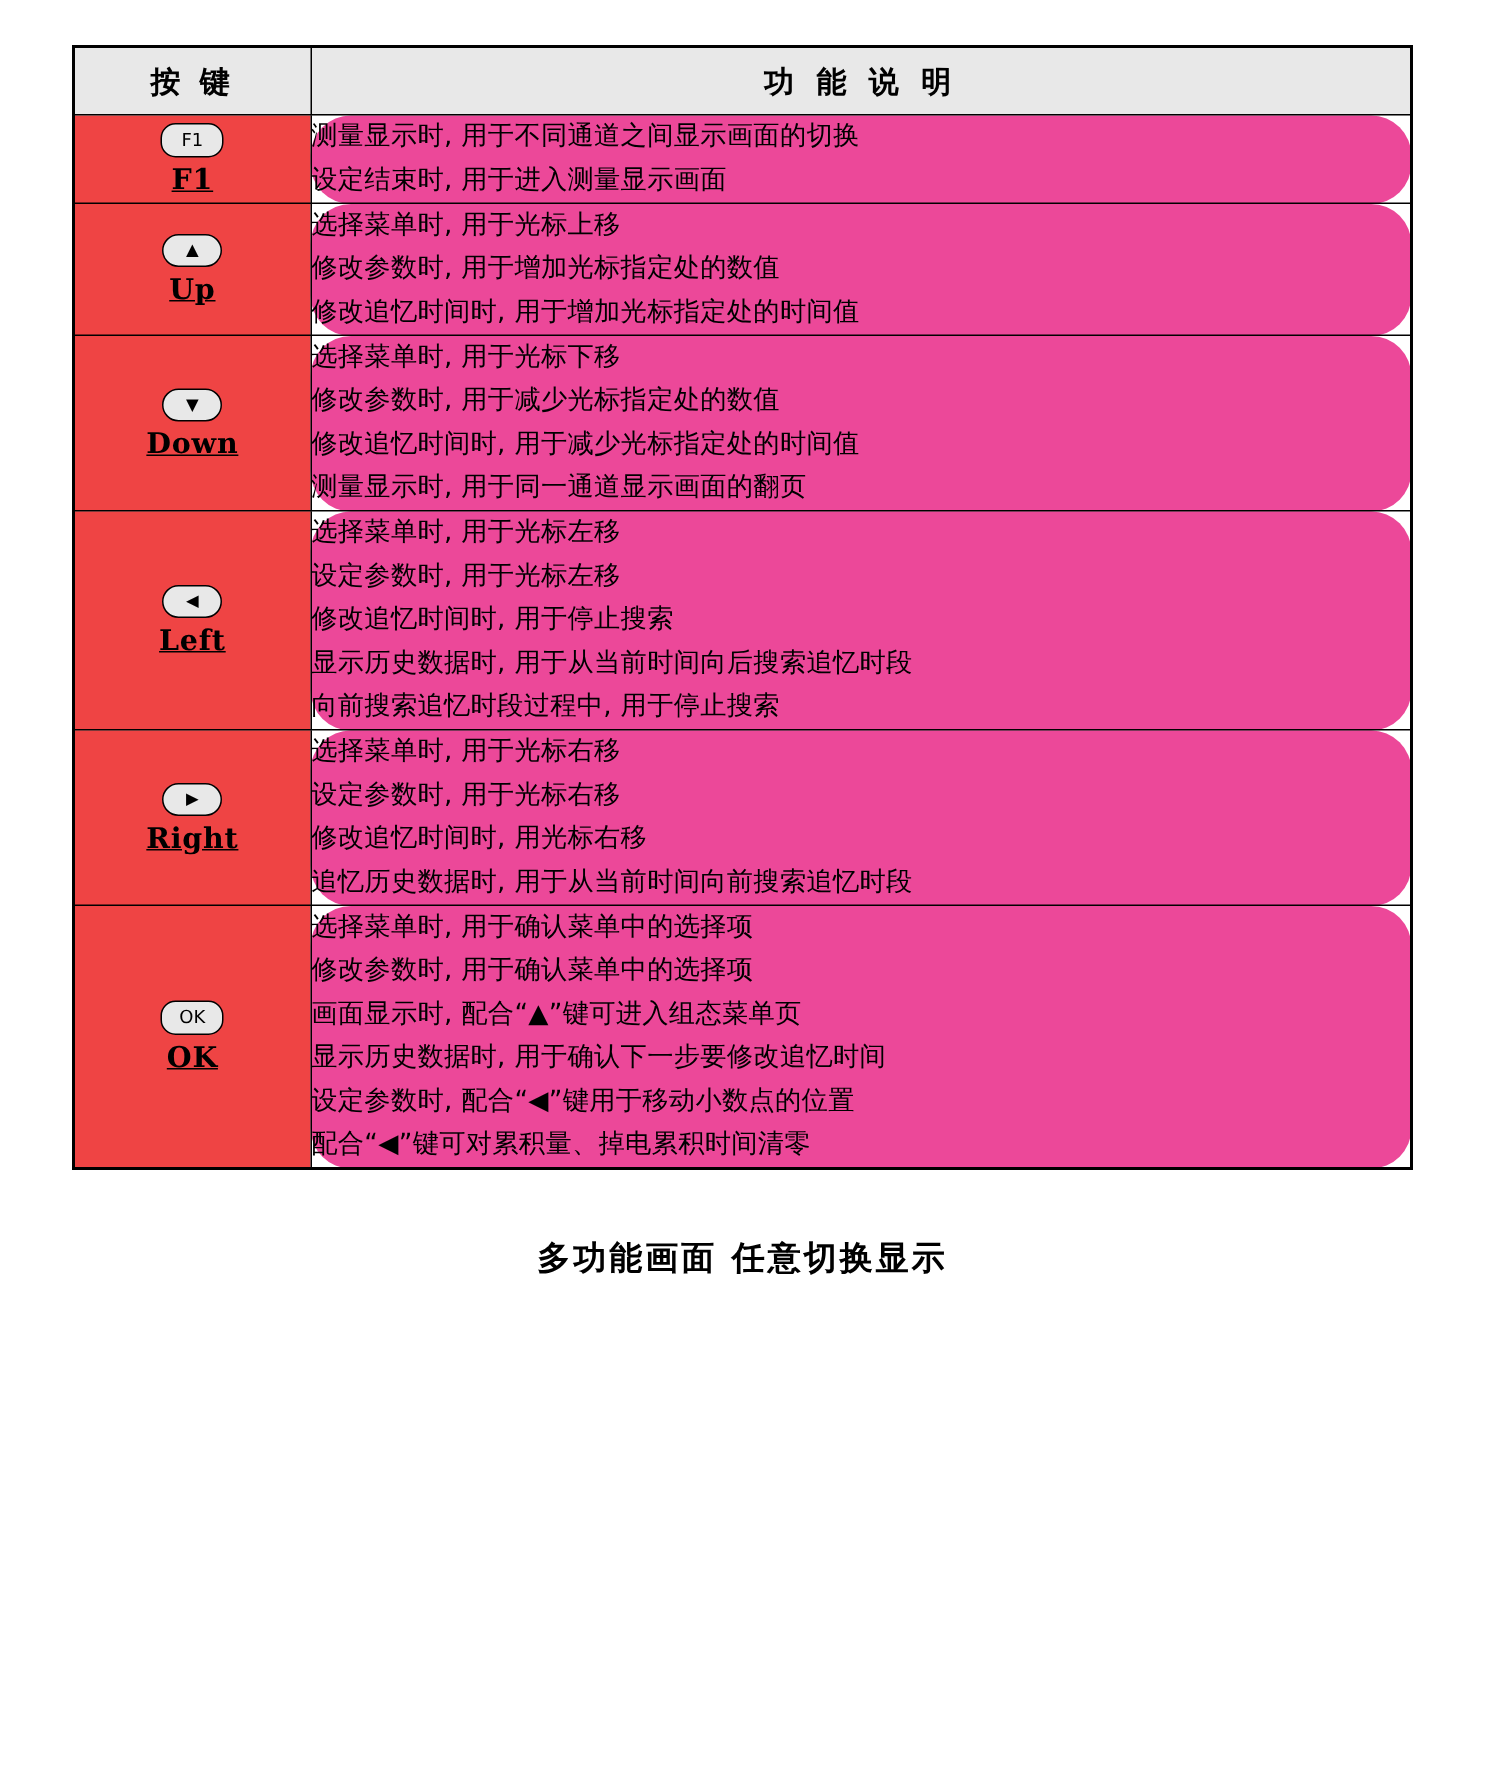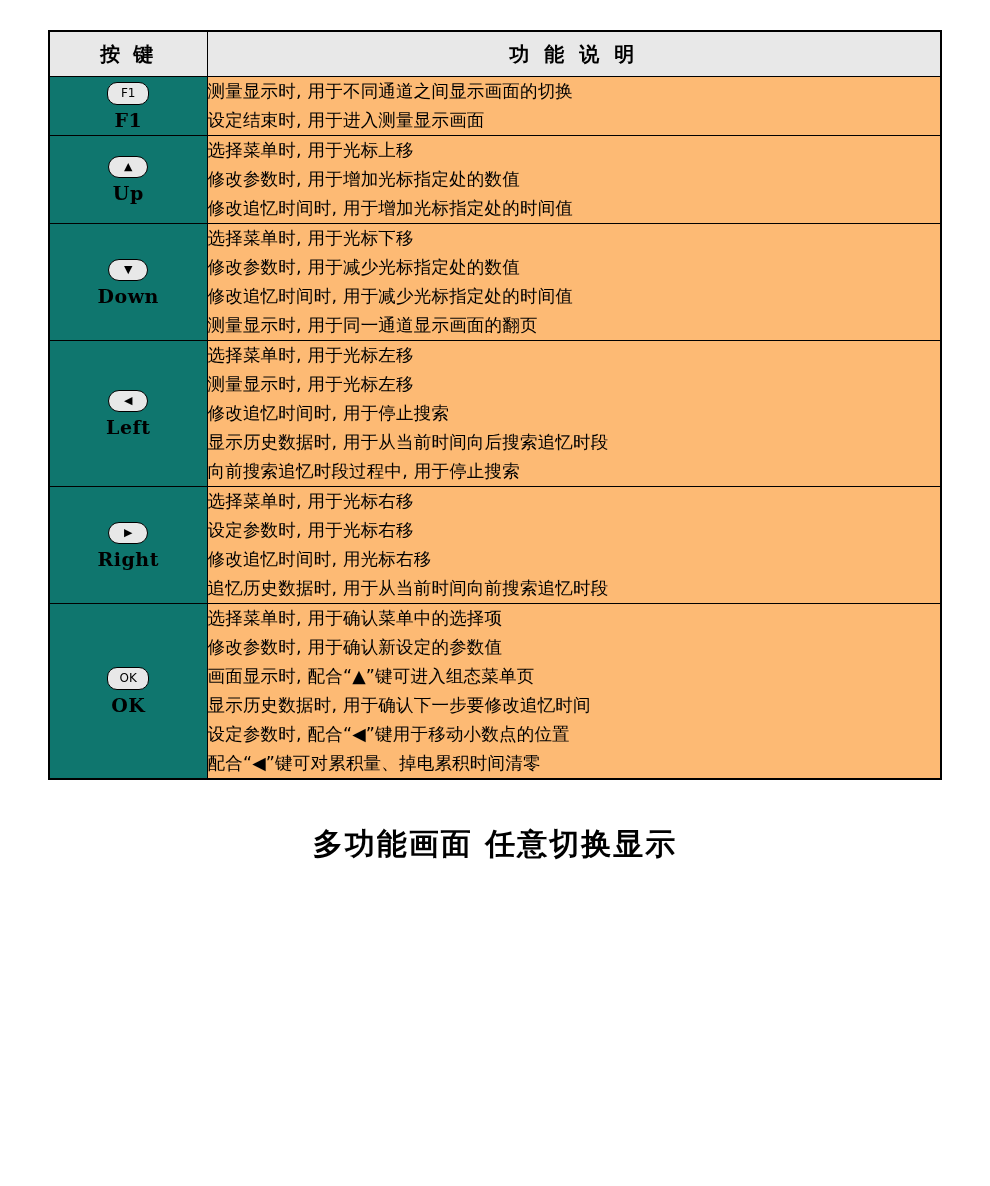--- a/index.html
+++ b/index.html
@@ -45,26 +45,28 @@
     letter-spacing: 3px;
     text-align: center;
     background: #e8e8e8;
   }
   thead th.desc-head {
     letter-spacing: 4px;
   }
 
   td.keycell {
     text-align: center;
-    background: #0f766e;
+    background: #ef4444;
     padding: 8px 0;
+    text-decoration: underline;
   }
   td.desccell {
     padding: 10px 0 10px 16px;
-    background: #fdba74;
+    background: #ec4899;
+    border-radius: 27px;
   }
 
   .keybtn {
     display: inline-block;
     border: 1.5px solid #000;
     border-radius: 10px;
     background: #e8e8e8;
     font-size: 12px;
     line-height: 1;
     padding: 4px 9px 5px 9px;
@@ -88,21 +90,21 @@
   .desc-line {
     font-size: 17.5px;
     line-height: 29px;
     white-space: nowrap;
     letter-spacing: 0.2px;
   }
 
   .footer {
     margin-top: 44px;
     text-align: center;
-    font-size: 30px;
+    font-size: 22px;
     font-weight: bold;
     letter-spacing: 2px;
   }
 </style>
 </head>
 <body>
 
 <div class="page">
 
   <table class="keytable">
@@ -138,40 +140,40 @@
             <div class="desc-line">选择菜单时, 用于光标下移</div>
             <div class="desc-line">修改参数时, 用于减少光标指定处的数值</div>
             <div class="desc-line">修改追忆时间时, 用于减少光标指定处的时间值</div>
             <div class="desc-line">测量显示时, 用于同一通道显示画面的翻页</div>
           </td>
         </tr>
         <tr>
           <td class="keycell"><span class="keybtn round">◀</span><div class="keyname">Left</div></td>
           <td class="desccell">
             <div class="desc-line">选择菜单时, 用于光标左移</div>
-            <div class="desc-line">测量显示时, 用于光标左移</div>
+            <div class="desc-line">设定参数时, 用于光标左移</div>
             <div class="desc-line">修改追忆时间时, 用于停止搜索</div>
             <div class="desc-line">显示历史数据时, 用于从当前时间向后搜索追忆时段</div>
             <div class="desc-line">向前搜索追忆时段过程中, 用于停止搜索</div>
           </td>
         </tr>
         <tr>
           <td class="keycell"><span class="keybtn round">▶</span><div class="keyname">Right</div></td>
           <td class="desccell">
             <div class="desc-line">选择菜单时, 用于光标右移</div>
             <div class="desc-line">设定参数时, 用于光标右移</div>
             <div class="desc-line">修改追忆时间时, 用光标右移</div>
             <div class="desc-line">追忆历史数据时, 用于从当前时间向前搜索追忆时段</div>
           </td>
         </tr>
         <tr>
           <td class="keycell"><span class="keybtn">OK</span><div class="keyname">OK</div></td>
           <td class="desccell">
             <div class="desc-line">选择菜单时, 用于确认菜单中的选择项</div>
-            <div class="desc-line">修改参数时, 用于确认新设定的参数值</div>
+            <div class="desc-line">修改参数时, 用于确认菜单中的选择项</div>
             <div class="desc-line">画面显示时, 配合“▲”键可进入组态菜单页</div>
             <div class="desc-line">显示历史数据时, 用于确认下一步要修改追忆时间</div>
             <div class="desc-line">设定参数时, 配合“◀”键用于移动小数点的位置</div>
             <div class="desc-line">配合“◀”键可对累积量、掉电累积时间清零</div>
           </td>
         </tr>
       </tbody>
   </table>
 
   <div class="footer">多功能画面 任意切换显示</div>

